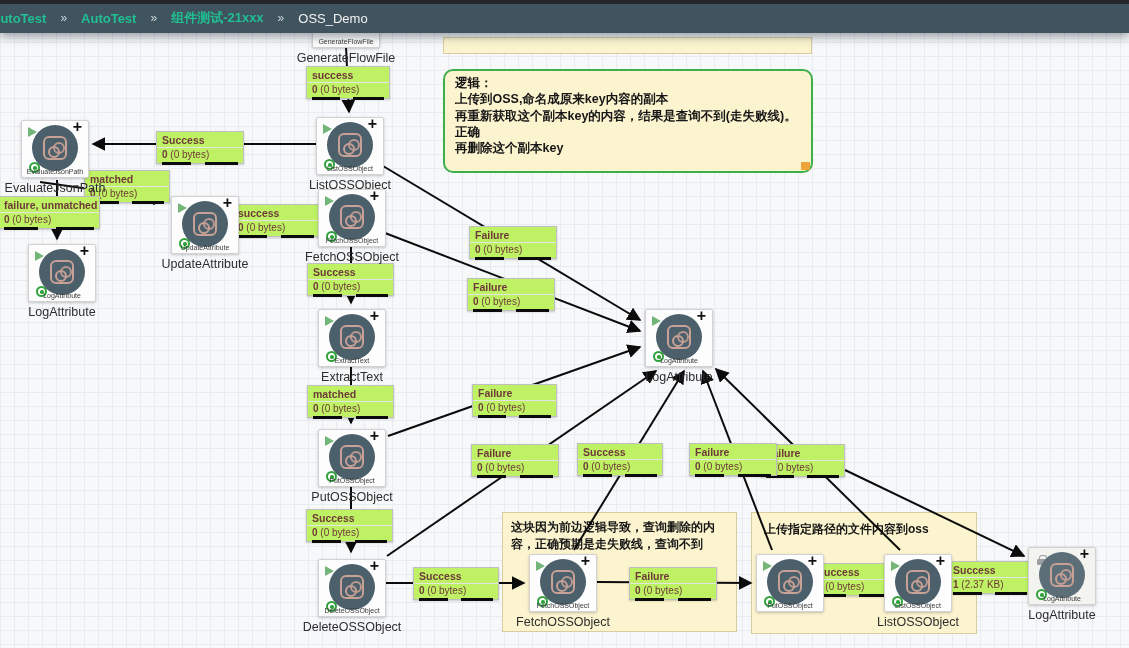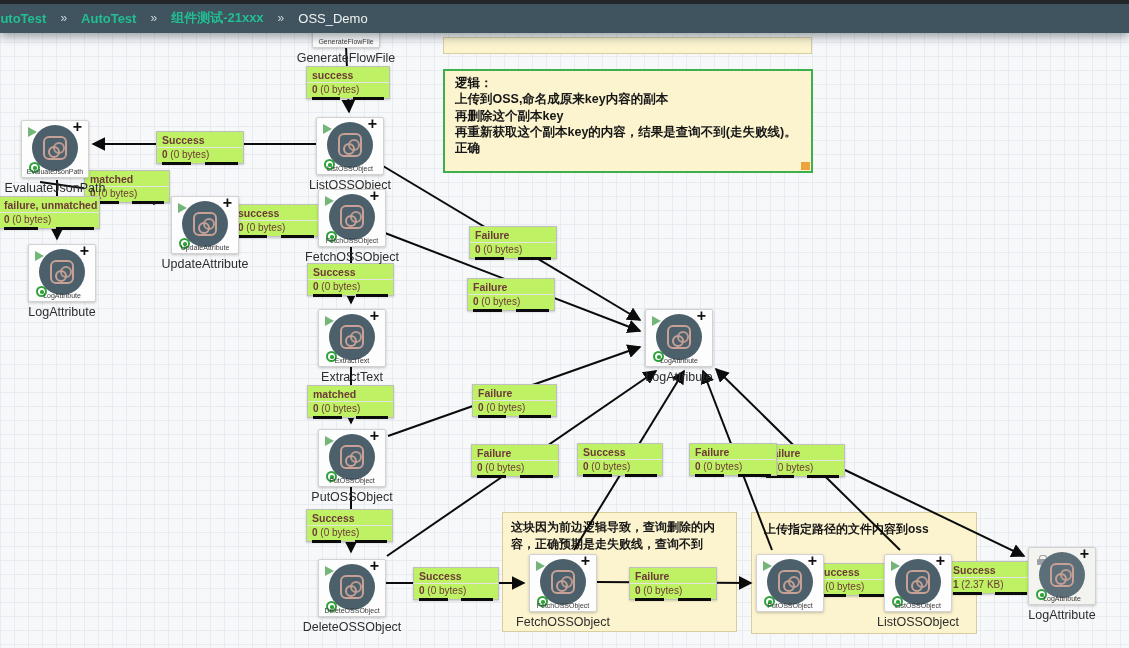--- a/index.html
+++ b/index.html
@@ -76,25 +76,25 @@
 </style>
 </head>
 <body>
 
 <div id="stage">
 
   <div id="canvas"></div>
 
   <div class="note" style="left:443px;top:37px;width:369px;height:17px;"></div>
 
-  <div class="note green" style="left:443px;top:69px;width:370px;height:104px;">
+  <div class="note green" style="left:443px;top:69px;width:370px;height:104px;border-radius:10px;">
     <div>逻辑：</div>
     <div>上传到OSS,命名成原来key内容的副本</div>
+    <div>再重新获取这个副本key的内容，结果是查询不到(走失败线)。正确</div>
     <div>再删除这个副本key</div>
-    <div>再重新获取这个副本key的内容，结果是查询不到(走失败线)。正确</div>
     <span class="handle"></span>
   </div>
 
   <div class="note plain" style="left:502px;top:512px;width:235px;height:120px;padding:6px 8px;">
     <span>这块因为前边逻辑导致，查询删除的内容，正确预期是走失败线，查询不到</span>
   </div>
 
   <div class="note plain" style="left:751px;top:512px;width:226px;height:122px;padding:8px 12px;">
     <span>上传指定路径的文件内容到oss</span>
   </div>

